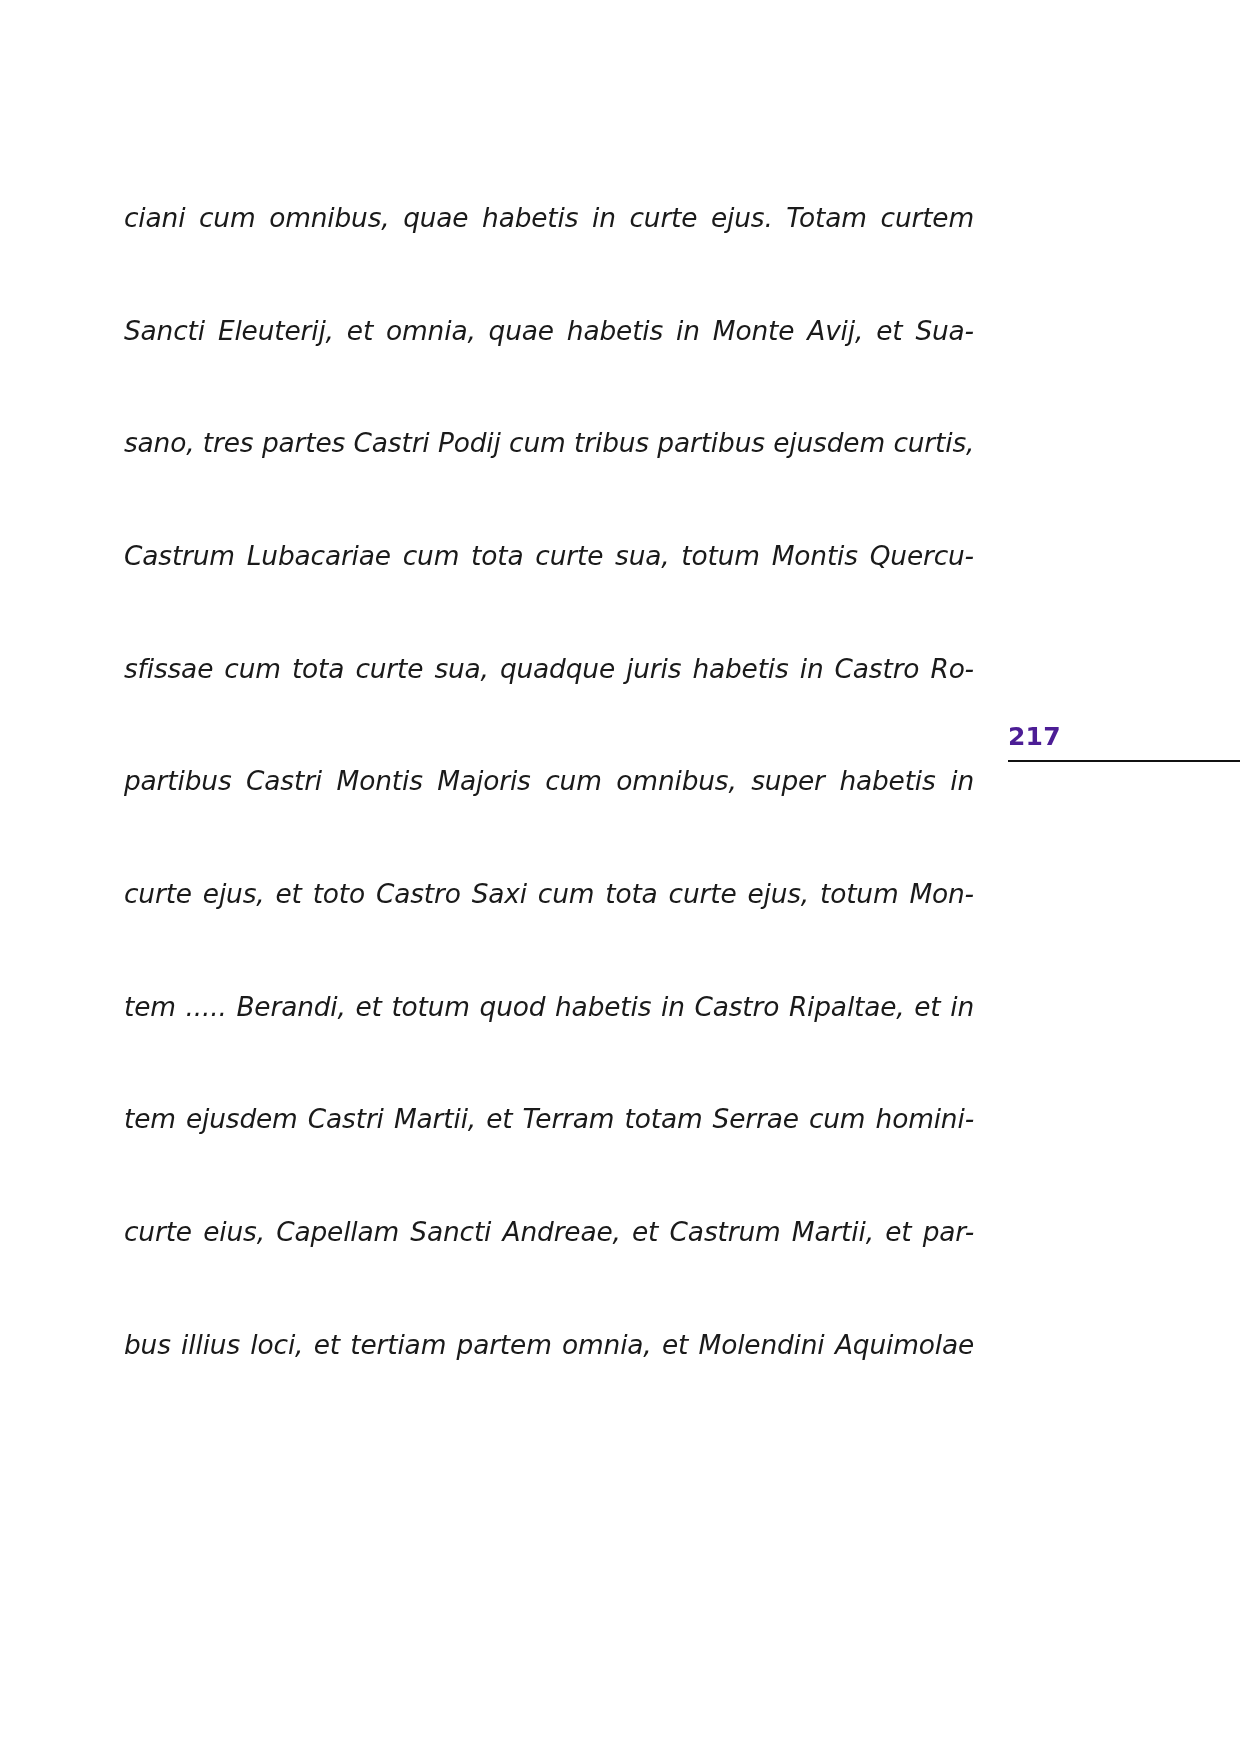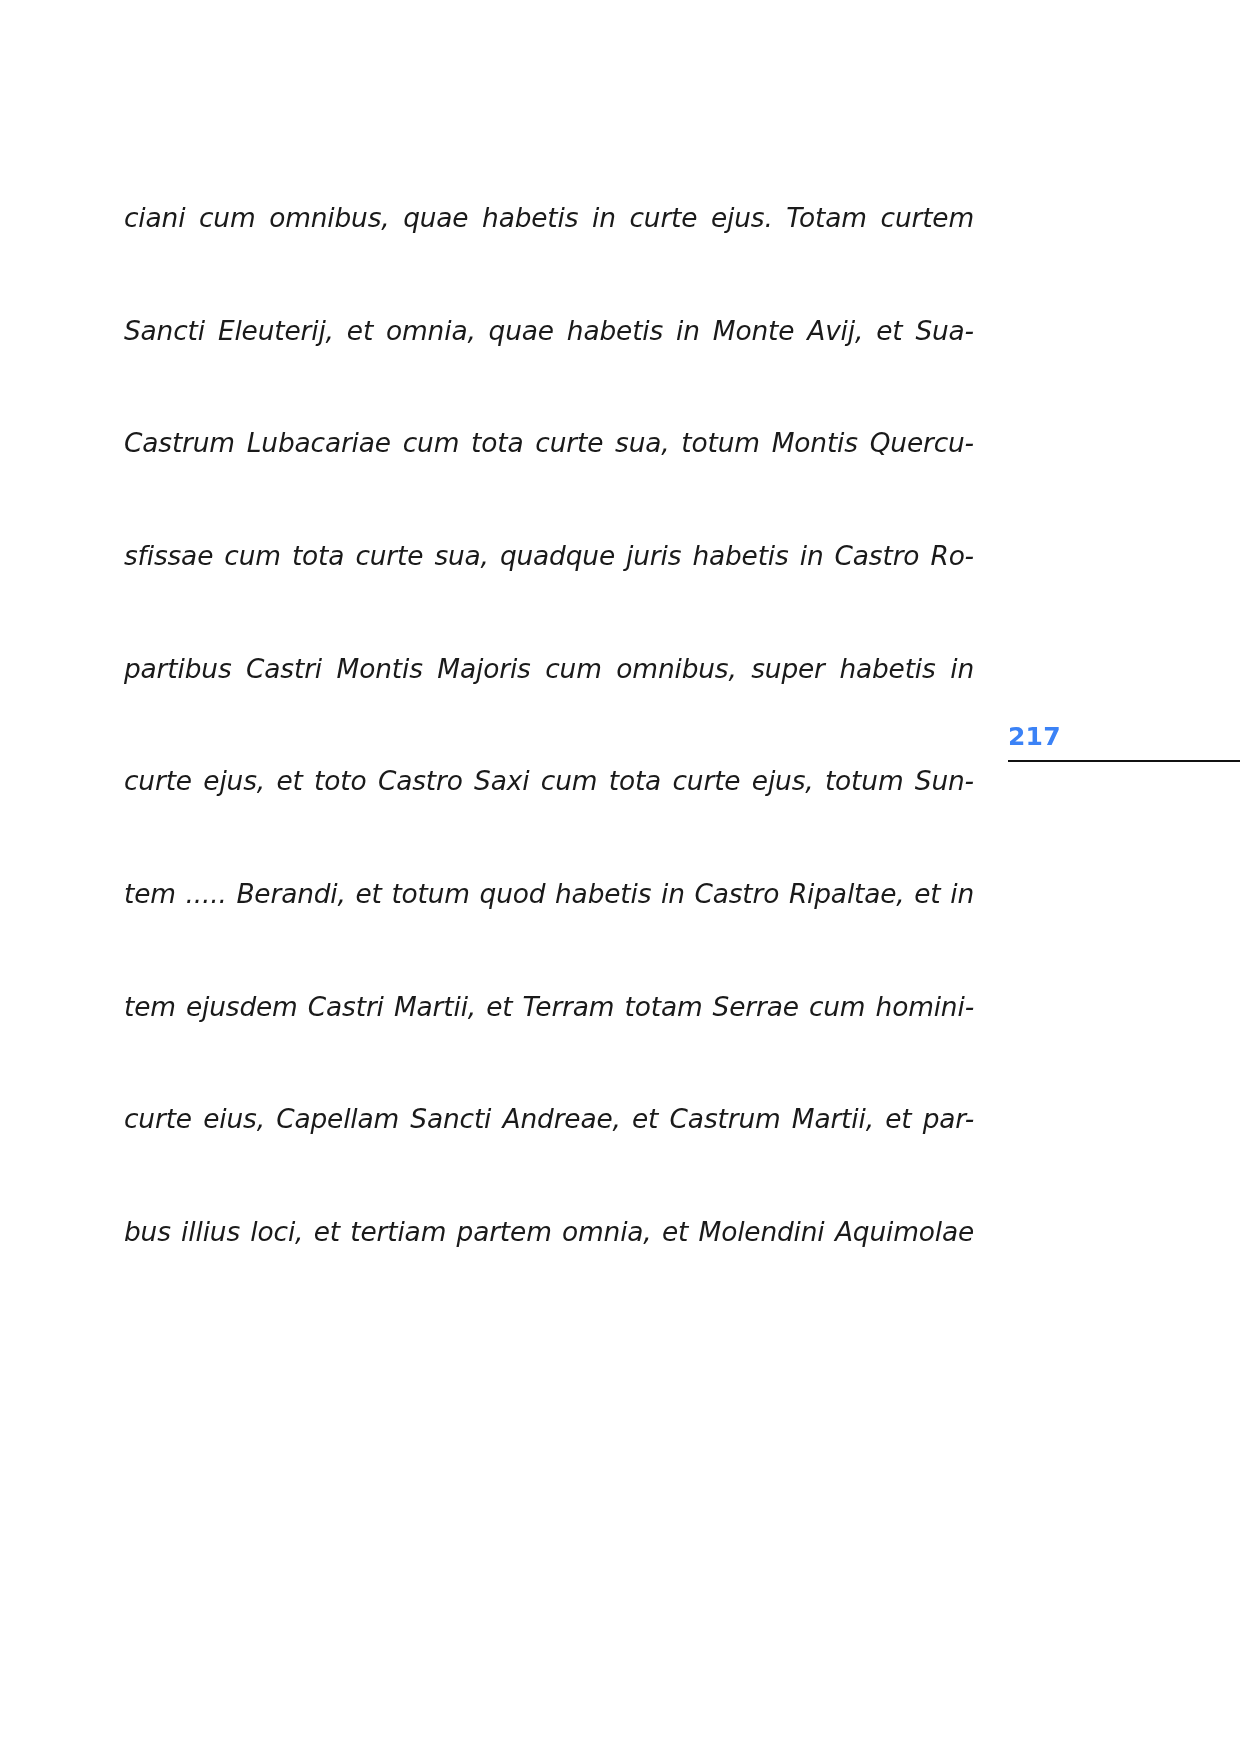--- a/index.html
+++ b/index.html
@@ -61,45 +61,46 @@
   .folio-block {
     position: absolute;
     left: 1000px;
     top: 724px;
     width: 240px;
   }
   .folio-number {
     font-family: "DejaVu Sans", "Liberation Sans", sans-serif;
     font-weight: bold;
     font-size: 25px;
-    color: #3b82f6;
+    color: #4c1d95;
     line-height: 1;
     padding: 0 0 11px 8px;
     letter-spacing: 0.2px;
   }
   .folio-rule {
     height: 2px;
     background: #111111;
     width: 240px;
     margin-left: 8px;
   }
 </style>
 </head>
 <body>
 
 <div class="page">
 
   <div class="text-column">
     <div class="body-text">
       <span class="line"><span class="stretch">ciani cum omnibus, quae habetis in curte ejus. Totam curtem</span></span>
       <span class="line"><span class="stretch">Sancti Eleuterij, et omnia, quae habetis in Monte Avij, et Sua-</span></span>
+      <span class="line"><span class="stretch">sano, tres partes Castri Podij cum tribus partibus ejusdem curtis,</span></span>
       <span class="line"><span class="stretch">Castrum Lubacariae cum tota curte sua, totum Montis Quercu-</span></span>
       <span class="line"><span class="stretch">sfissae cum tota curte sua, quadque juris habetis in Castro Ro-</span></span>
       <span class="line"><span class="stretch">partibus Castri Montis Majoris cum omnibus, super habetis in</span></span>
-      <span class="line"><span class="stretch">curte ejus, et toto Castro Saxi cum tota curte ejus, totum Sun-</span></span>
+      <span class="line"><span class="stretch">curte ejus, et toto Castro Saxi cum tota curte ejus, totum Mon-</span></span>
       <span class="line"><span class="stretch">tem ..... Berandi, et totum quod habetis in Castro Ripaltae, et in</span></span>
       <span class="line"><span class="stretch">tem ejusdem Castri Martii, et Terram totam Serrae cum homini-</span></span>
       <span class="line"><span class="stretch">curte eius, Capellam Sancti Andreae, et Castrum Martii, et par-</span></span>
       <span class="line"><span class="stretch">bus illius loci, et tertiam partem omnia, et Molendini Aquimolae</span></span>
       
       
       
       
       
       

